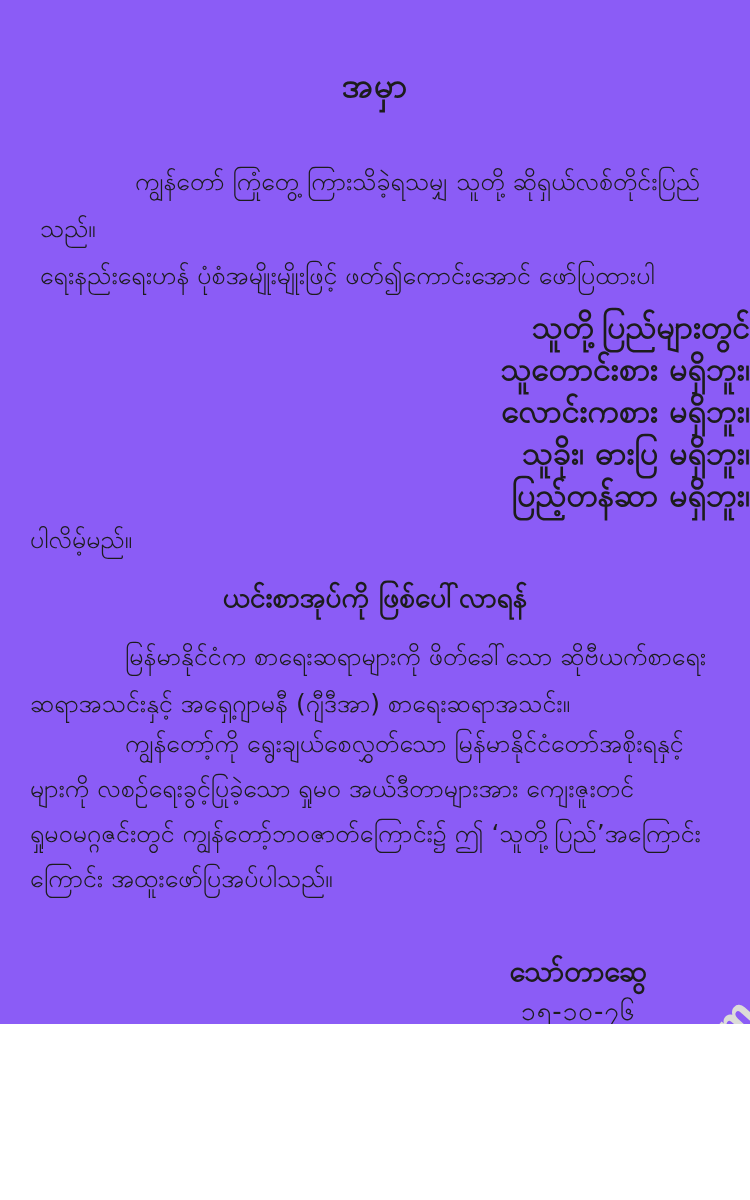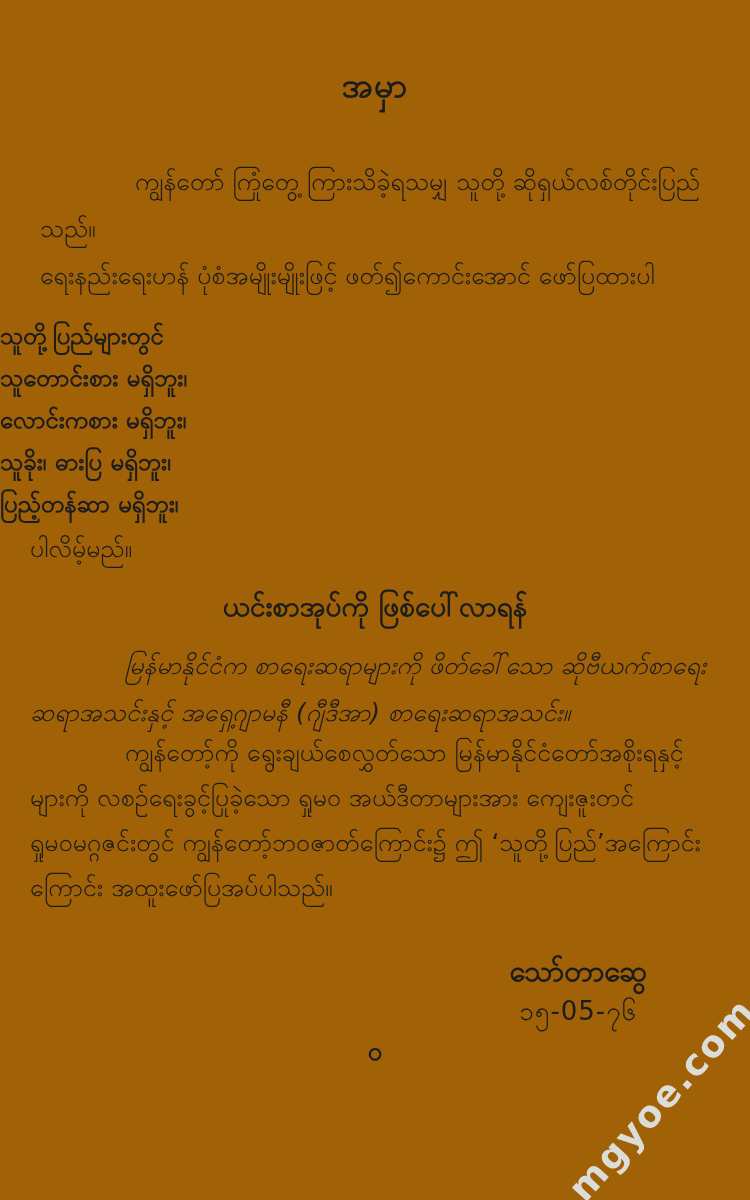--- a/index.html
+++ b/index.html
@@ -1,20 +1,20 @@
 <!DOCTYPE html>
 <html><head>
 <meta charset="utf-8">
 <style>
   html, body { margin: 0; padding: 0; }
   .page {
     position: relative;
     width: 750px;
-    height: 1200px;
-    background: #a16207;
+    height: 1024px;
+    background: #8b5cf6;
     color: #1c1c1c;
     overflow: hidden;
     font-family: "DejaVu Sans", "Liberation Sans", sans-serif;
   }
   .title {
     margin: 0;
     padding-top: 60px;
     text-align: center;
     font-size: 34px;
     font-weight: 700;
@@ -25,37 +25,37 @@
     margin: 0 26px 0 30px;
     font-size: 25px;
     line-height: 47px;
     text-align: left;
     white-space: nowrap;
   }
   .line { min-height: 47px; }
   .indent { padding-left: 95px; }
   .p1 { margin-top: 48px; margin-left: 40px; }
   .verse {
-    margin-top: 16px;
-    text-align: left;
-    font-size: 24px;
+    margin-top: 7px;
+    text-align: right;
+    font-size: 32px;
     font-weight: 600;
     line-height: 42px;
   }
   .verse-heading { font-weight: 700; min-height: 42px; }
   .verse-line { min-height: 42px; }
   .p2 { margin-top: 0; }
   .section-heading {
     margin: 12px;
     text-align: center;
     font-size: 28px;
     font-weight: 700;
     line-height: 46px;
   }
-  .p3 { margin-top: 0; font-style: italic; }
+  .p3 { margin-top: 0; }
   .p4 { margin-top: -6px; line-height: 45px; }
   .p4 .line { min-height: 45px; }
   .signature {
     position: absolute;
     top: 950px;
     right: 103px;
     text-align: center;
   }
   .sig-name {
     font-size: 29px;
@@ -124,20 +124,20 @@
 
   <div class="para p4">
     <div class="line indent">ကျွန်တော့်ကို ရွေးချယ်စေလွှတ်သော မြန်မာနိုင်ငံတော်အစိုးရနှင့်</div>
     <div class="line">များကို လစဉ်ရေးခွင့်ပြုခဲ့သော ရှုမဝ အယ်ဒီတာများအား ကျေးဇူးတင်</div>
     <div class="line">ရှုမဝမဂ္ဂဇင်းတွင် ကျွန်တော့်ဘဝဇာတ်ကြောင်း၌ ဤ ‘သူတို့ပြည်’အကြောင်း</div>
     <div class="line">ကြောင်း အထူးဖော်ပြအပ်ပါသည်။</div>
   </div>
 
   <div class="signature">
     <div class="sig-name">သော်တာဆွေ</div>
-    <div class="sig-date">၁၅-05-၇၆</div>
+    <div class="sig-date">၁၅-၁၀-၇၆</div>
   </div>
 
   <div class="page-number">၀</div>
 
   <div class="watermark">mgyoe.com</div>
 
 </div>
 
 </body></html>

